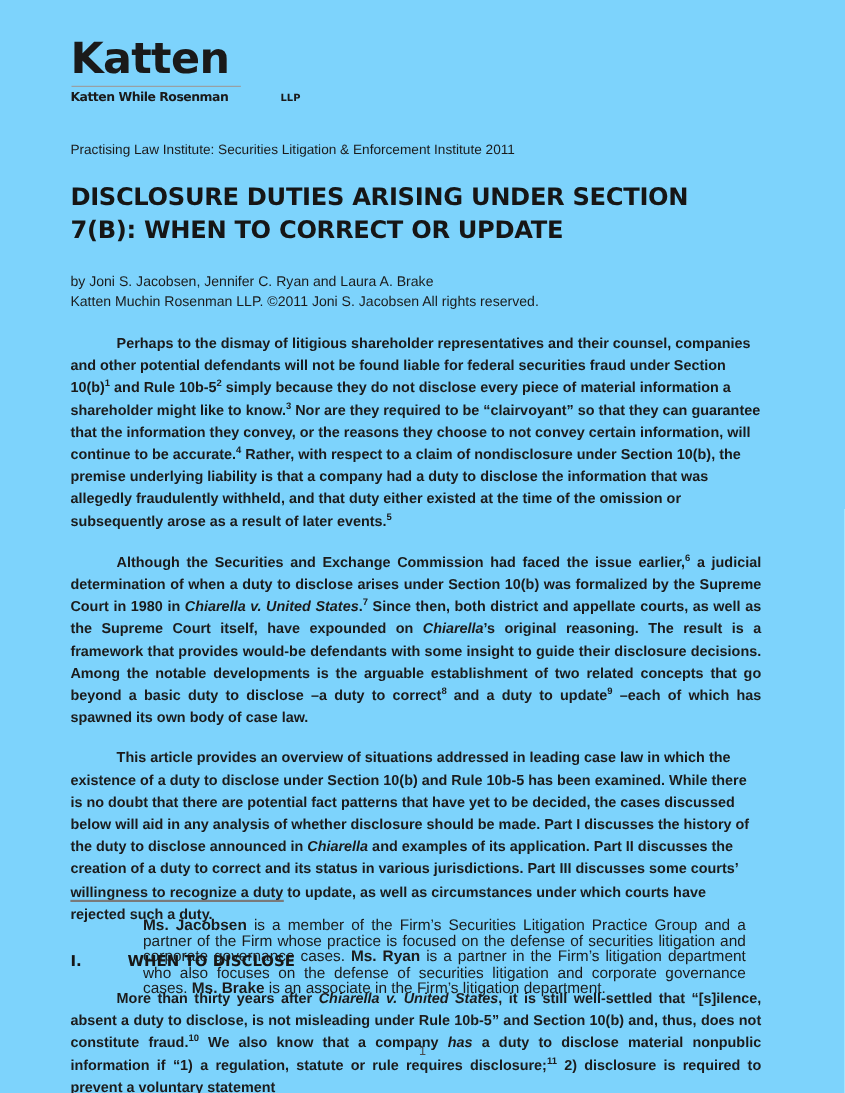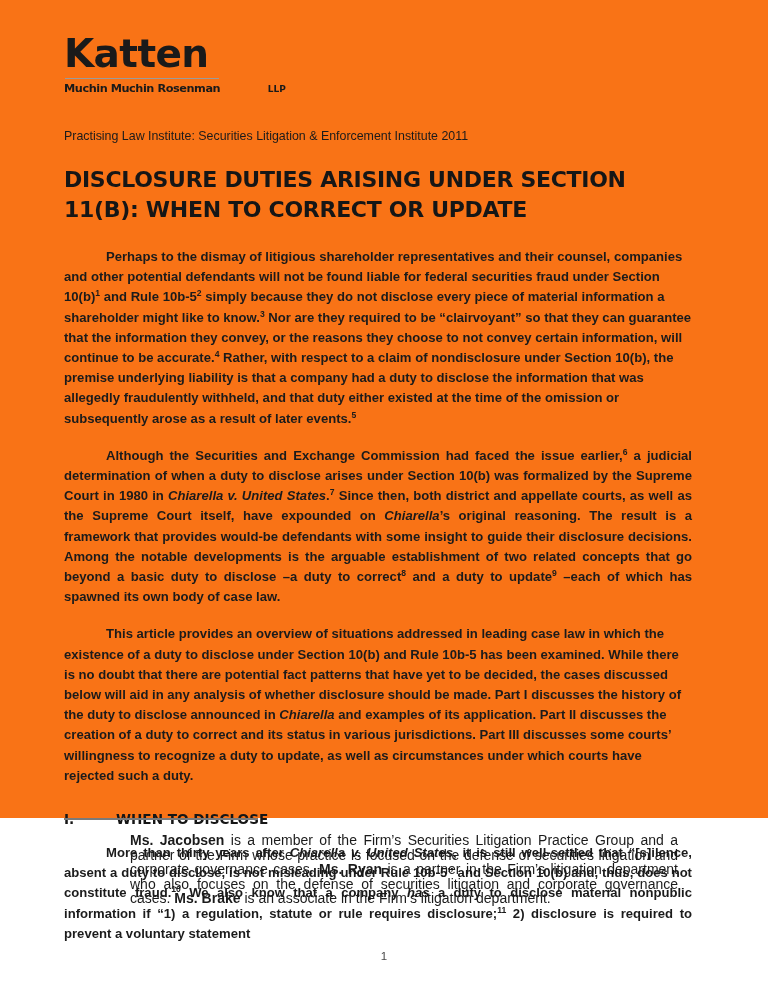--- a/index.html
+++ b/index.html
@@ -11,22 +11,22 @@
     width: 768px;
     height: 994px;
     font-family: "Liberation Sans", sans-serif;
     color: #1b1b1b;
     position: relative;
     overflow: hidden;
   }
   .page {
     position: relative;
     width: 768px;
-    height: 818px;
-    background: #f97316;
+    height: 994px;
+    background: #7dd3fc;
     box-sizing: border-box;
   }
 
   
   .logo-block {
     position: absolute;
     left: 64px;
     top: 33px;
     width: 220px;
   }
@@ -168,29 +168,33 @@
   }
 </style>
 </head>
 <body>
 
 <div class="page">
 
   <div class="logo-block">
     <div class="logo-word">Katten</div>
     <div class="logo-rule"></div>
-    <div class="logo-sub"><span>Muchin Muchin Rosenman </span><span class="llp">LLP</span></div>
+    <div class="logo-sub"><span>Katten While Rosenman </span><span class="llp">LLP</span></div>
   </div>
 
   <div class="content">
 
     <div class="kicker">Practising Law Institute: Securities Litigation &amp; Enforcement Institute 2011</div>
 
-    <h1 class="doc-title">DISCLOSURE DUTIES ARISING UNDER SECTION 11(B): WHEN TO CORRECT OR UPDATE</h1>
-
+    <h1 class="doc-title">DISCLOSURE DUTIES ARISING UNDER SECTION 7(B): WHEN TO CORRECT OR UPDATE</h1>
+
+    <div class="byline">
+      <div>by Joni S. Jacobsen, Jennifer C. Ryan and Laura A. Brake</div>
+      <div>Katten Muchin Rosenman LLP.  ©2011 Joni S. Jacobsen  All rights reserved.</div>
+    </div>
 
     <p class="body ragged"><span>Perhaps to the dismay of litigious shareholder representatives and their counsel, companies and other potential defendants will not be found liable for federal securities fraud under Section 10(b)</span><sup>1</sup><span> and Rule 10b-5</span><sup>2</sup><span> simply because they do not disclose every piece of material information a shareholder might like to know.</span><sup>3</sup><span>  Nor are they required to be “clairvoyant” so that they can guarantee that the information they convey, or the reasons they choose to not convey certain information, will continue to be accurate.</span><sup>4</sup><span>  Rather, with respect to a claim of nondisclosure under Section 10(b), the premise underlying liability is that a company had a duty to disclose the information that was allegedly fraudulently withheld, and that duty either existed at the time of the omission or subsequently arose as a result of later events.</span><sup>5</sup></p>
 
     <p class="body justify"><span>Although the Securities and Exchange Commission had faced the issue earlier,</span><sup>6</sup><span> a judicial determination of when a duty to disclose arises under Section 10(b) was formalized by the Supreme Court in 1980 in </span><i>Chiarella v. United States</i><span>.</span><sup>7</sup><span>  Since then, both district and appellate courts, as well as the Supreme Court itself, have expounded on </span><i>Chiarella</i><span>’s original reasoning.  The result is a framework that provides would-be defendants with some insight to guide their disclosure decisions.  Among the notable developments is the arguable establishment of two related concepts that go beyond a basic duty to disclose –a duty to correct</span><sup>8</sup><span> and a duty to update</span><sup>9</sup><span> –each of which has spawned its own body of case law.</span></p>
 
     <p class="body ragged"><span>This article provides an overview of situations addressed in leading case law in which the existence of a duty to disclose under Section 10(b) and Rule 10b-5 has been examined.  While there is no doubt that there are potential fact patterns that have yet to be decided, the cases discussed below will aid in any analysis of whether disclosure should be made.  Part I discusses the history of the duty to disclose announced in </span><i>Chiarella</i><span> and examples of its application.  Part II discusses the creation of a duty to correct and its status in various jurisdictions.  Part III discusses some courts’ willingness to recognize a duty to update, as well as circumstances under which courts have rejected such a duty.</span></p>
 
     <h2 class="section-head">
         <span class="num">I.</span>
         <span>WHEN TO DISCLOSE</span>

